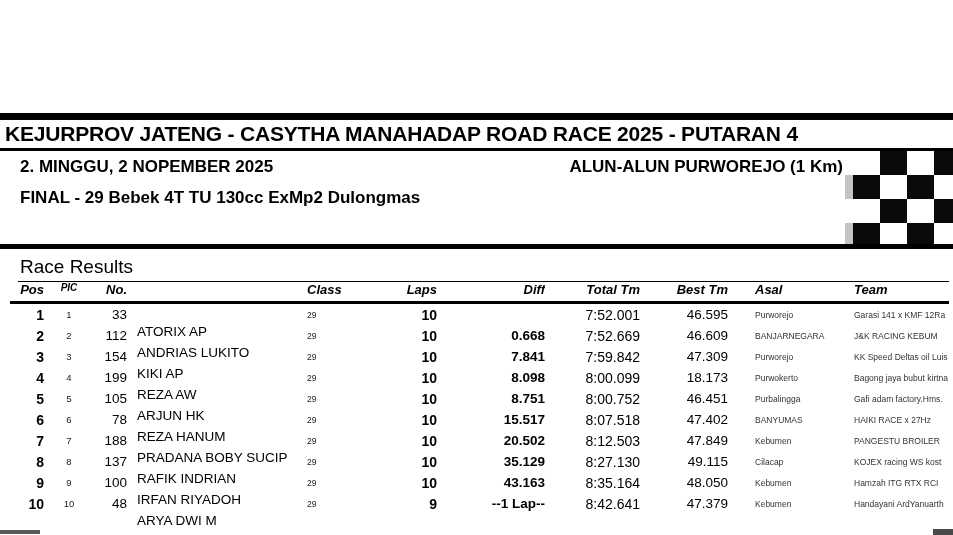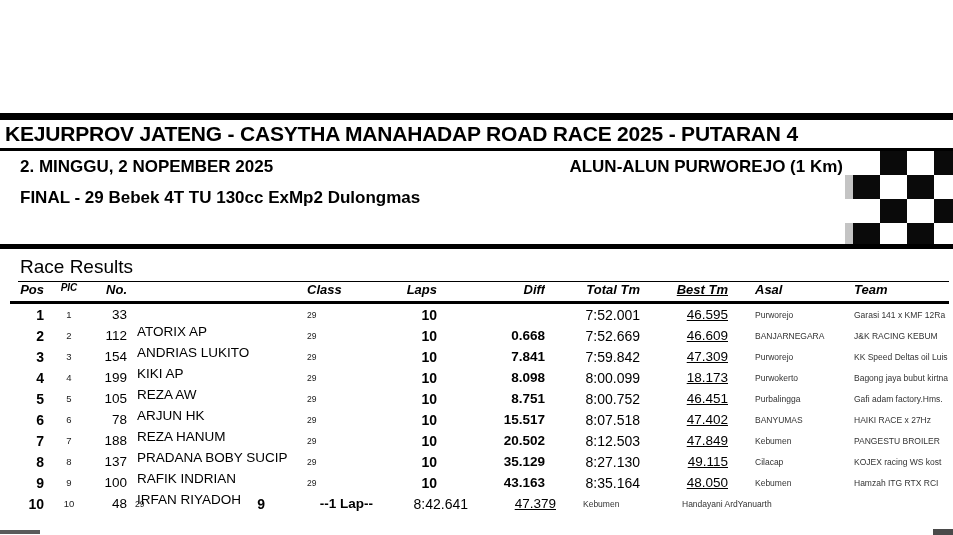--- a/index.html
+++ b/index.html
@@ -55,21 +55,21 @@
   .row{display:flex;align-items:center;height:21px;}
   .cell{box-sizing:border-box;white-space:nowrap;overflow:hidden;}
   .c-pos {width:50px;text-align:right;padding-right:6px;}
   .c-pic {width:38px;text-align:center;}
   .c-no  {width:39px;text-align:right;}
   .c-name{width:172px;padding-left:10px;margin-top:33px;}
   .c-class{width:55px;padding-left:8px;}
   .c-laps{width:83px;text-align:right;}
   .c-diff{width:108px;text-align:right;}
   .c-total{width:95px;text-align:right;}
-  .c-best{width:88px;text-align:right;text-decoration:underline;}
+  .c-best{width:88px;text-align:right;}
   .c-asal{width:107px;padding-left:27px;}
   .c-team{flex:1;padding-left:3px;margin-left:16px;}
   
   .row .c-pos {font-weight:bold;font-size:14px;}
   .row .c-pic {font-size:9.5px;color:#222;}
   .row .c-no  {font-size:13.5px;}
   .row .c-name{font-size:13.5px;}
   .row .c-class{font-size:8.5px;color:#222;}
   .row .c-laps{font-weight:bold;font-size:14px;}
   .row .c-diff{font-weight:bold;font-size:13.5px;}
@@ -250,20 +250,21 @@
       <span class="cell c-diff">43.163</span>
       <span class="cell c-total">8:35.164</span>
       <span class="cell c-best">48.050</span>
       <span class="cell c-asal">Kebumen</span>
       <span class="cell c-team">Hamzah ITG RTX RCI</span>
     </div>
       <div class="row">
       <span class="cell c-pos">10</span>
       <span class="cell c-pic">10</span>
       <span class="cell c-no">48</span>
+      <span class="cell c-name">ARYA DWI M</span>
       <span class="cell c-class">29</span>
       <span class="cell c-laps">9</span>
       <span class="cell c-diff">--1 Lap--</span>
       <span class="cell c-total">8:42.641</span>
       <span class="cell c-best">47.379</span>
       <span class="cell c-asal">Kebumen</span>
       <span class="cell c-team">Handayani ArdYanuarth</span>
     </div>
     </div>
 

